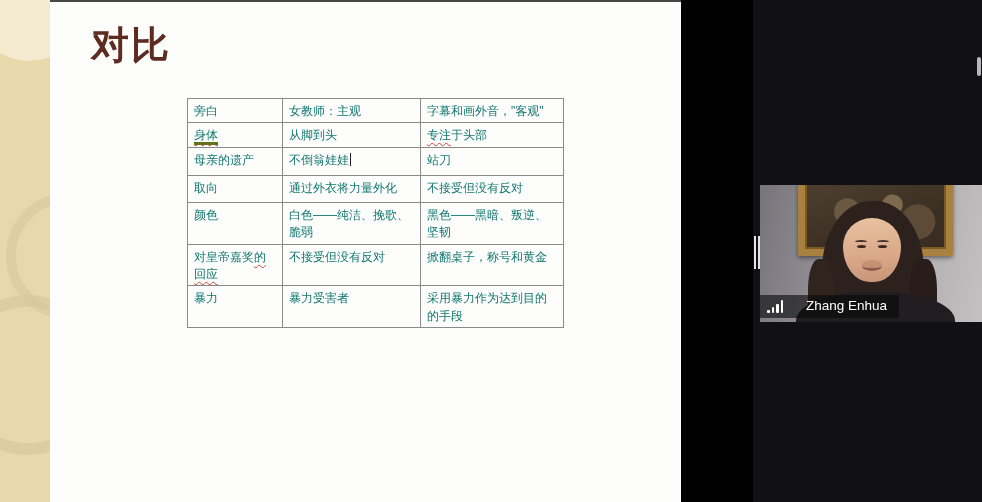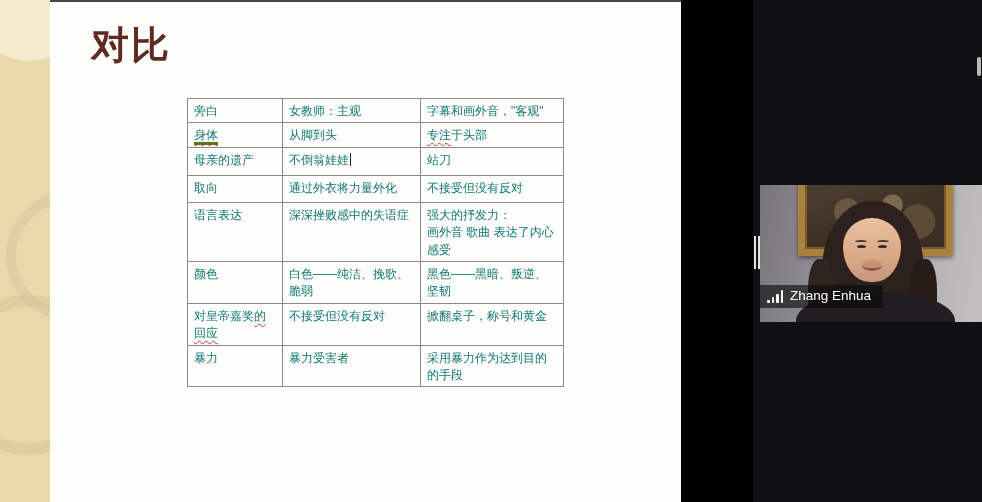--- a/index.html
+++ b/index.html
@@ -49,21 +49,21 @@
   .hair{position:absolute;left:28%;top:12%;width:46%;height:92%;background:#2c211d;border-radius:48% 48% 30% 30%/55% 55% 20% 20%;}
   .hair:before{content:"";position:absolute;left:-14%;top:46%;width:26%;height:60%;background:#30241f;border-radius:40%;}
   .hair:after{content:"";position:absolute;right:-12%;top:46%;width:26%;height:60%;background:#281d19;border-radius:40%;}
   .face{position:absolute;left:37.5%;top:24%;width:26%;height:47%;background:linear-gradient(175deg,#e9c3a2,#d9a888 60%,#c69478);border-radius:50% 50% 46% 46%/44% 44% 56% 56%;}
   .brow{position:absolute;width:22%;height:7%;border-top:2px solid #4a352b;border-radius:50%;top:34%;}
   .brow.l{left:20%;} .brow.r{right:20%;}
   .eye{position:absolute;width:16%;height:5%;background:#3a2a22;border-radius:50%;top:42%;}
   .eye.l{left:24%;} .eye.r{right:24%;}
   .smile{position:absolute;left:32%;top:66%;width:36%;height:16%;border-bottom:3px solid #8e5a4c;border-radius:50%;background:rgba(160,90,75,.25);}
   .torso{position:absolute;left:16%;top:78%;width:72%;height:30%;background:#211d20;border-radius:45% 45% 0 0/70% 70% 0 0;}
-  .name-tag{position:absolute;left:0;bottom:14px;display:flex;align-items:center;gap:7px;background:rgba(10,10,10,.62);padding:4px 12px 5px 7px;}
+  .name-tag{position:absolute;left:0;bottom:4px;display:flex;align-items:center;gap:23px;background:rgba(10,10,10,.62);padding:4px 12px 5px 7px;}
   .name-tag .txt{color:#fff;font-size:13.5px;line-height:1;}
   .audio-bars{display:flex;align-items:flex-end;gap:2px;height:14px;}
   .audio-bars i{display:block;width:2.5px;background:#fff;border-radius:1px;}
   .audio-bars i:nth-child(1){height:3px;} .audio-bars i:nth-child(2){height:6px;}
   .audio-bars i:nth-child(3){height:9px;} .audio-bars i:nth-child(4){height:13px;}
 </style>
 </head>
 <body>
 
 <div id="stage">
@@ -97,25 +97,20 @@
           </tr>
           <tr>
             <td><span>母亲的遗产</span></td>
             <td><span>不倒翁娃娃</span><span class="cursor"></span></td>
             <td><span>站刀</span></td>
           </tr>
           <tr>
             <td><span>取向</span></td>
             <td><span>通过外衣将力量外化</span></td>
             <td><span>不接受但没有反对</span></td>
-          </tr>
-          <tr>
-            <td><span>语言表达</span></td>
-            <td><span>深深挫败感中的失语症</span></td>
-            <td><span>强大的抒发力：</span><br><span>画外音 歌曲 表达了内心感受</span></td>
           </tr>
           <tr>
             <td><span>颜色</span></td>
             <td><span>白色——纯洁、挽歌、脆弱</span></td>
             <td><span>黑色——黑暗、叛逆、坚韧</span></td>
           </tr>
           <tr>
             <td><span>对皇帝嘉奖</span><span class="sq">的回应</span></td>
             <td><span>不接受但没有反对</span></td>
             <td><span>掀翻桌子，称号和黄金</span></td>

